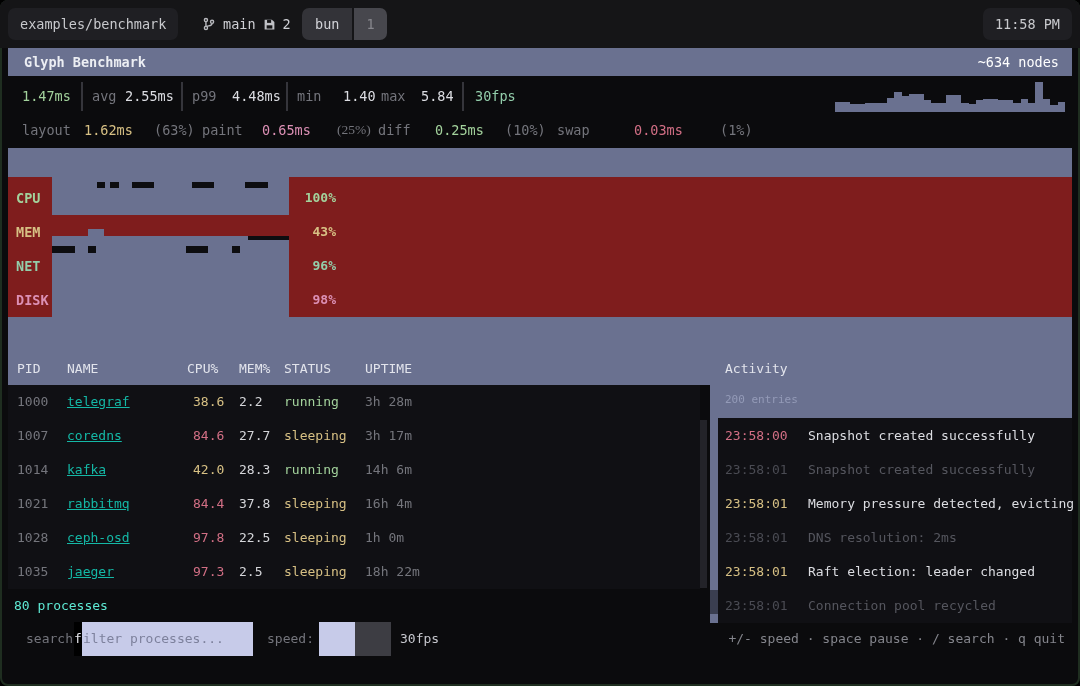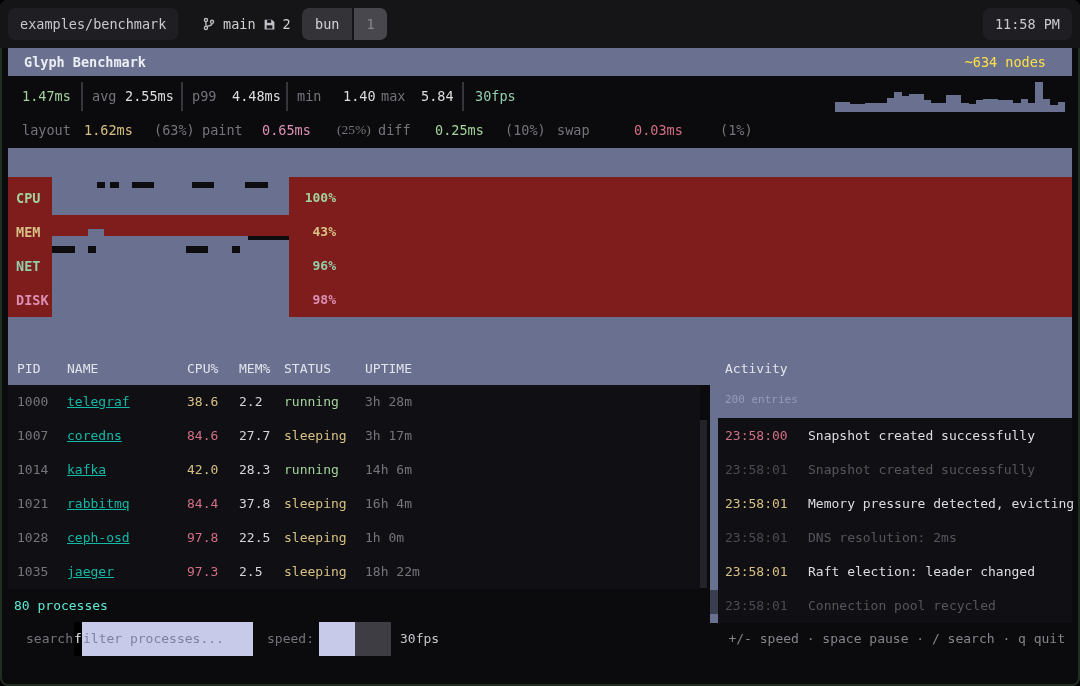--- a/index.html
+++ b/index.html
@@ -18,21 +18,21 @@
         color:#c8c9cd;padding:0 12px;font-size:13.5px;}
   #branch-group{position:absolute;left:202px;top:8px;height:32px;display:flex;align-items:center;gap:7px;color:#cfd0d5;font-size:13.5px;}
   #tab-group{position:absolute;left:302px;top:8px;height:32px;display:flex;}
   .tab-main{background:#333338;color:#d2d3d8;height:32px;line-height:32px;padding:0 13px;border-radius:7px 0 0 7px;font-size:13.5px;}
   .tab-badge{background:#47474d;color:#87878d;height:32px;line-height:32px;padding:0 12px;border-radius:0 7px 7px 0;margin-left:2px;font-size:13.5px;}
   #time-chip{right:8px;left:auto;}
 
   
   #header-band{position:absolute;left:8px;top:48px;width:1064px;height:28px;background:#6a7190;}
   #header-band .title{position:absolute;left:16px;top:0;line-height:28px;font-weight:bold;color:#eceef3;font-size:13.5px;}
-  #header-band .nodes{position:absolute;right:26px;top:0;line-height:28px;color:#fde047;font-size:13.5px;}
+  #header-band .nodes{position:absolute;right:13px;top:0;line-height:28px;color:#ffffff;font-size:13.5px;}
 
   
   #stats{position:absolute;left:8px;top:76px;width:1064px;height:71px;font-size:13.5px;}
   #stats .tok{position:absolute;top:12px;line-height:16px;white-space:pre;}
   #stats .tok2{position:absolute;top:46px;line-height:16px;white-space:pre;}
   #stats .vdiv{position:absolute;top:6px;width:2px;height:29px;background:#35353b;}
   #histogram{position:absolute;left:827px;top:6px;width:230px;height:30px;display:flex;align-items:flex-end;}
   .hist-bar{flex:1 1 auto;background:#6a7190;}
 
   
@@ -44,21 +44,21 @@
 
   
   #main-band{position:absolute;left:8px;top:317px;width:1064px;height:68px;background:#6a7190;}
   #main-band span{position:absolute;bottom:9px;line-height:15px;color:#e2e4ec;font-size:13px;}
   #act-head-ext{position:absolute;left:710px;top:385px;width:362px;height:33px;background:#6a7190;}
   #act-head-ext span{position:absolute;left:15px;top:0;line-height:30px;color:#949bb8;font-size:11px;}
   #table-body{position:absolute;left:8px;top:385px;width:692px;height:204px;background:#101014;}
   .trow{position:absolute;left:0;width:100%;height:34px;}
   .trow .cell{position:absolute;top:0;line-height:34px;white-space:pre;}
   .cell.pid{left:9px;color:#74757c;} .cell.name{left:59px;color:#14b8a6;text-decoration:underline;}
-  .cell.cpu{left:179px;} .cell.mem{left:231px;color:#d5d6da;}
+  .cell.cpu{left:185px;} .cell.mem{left:231px;color:#d5d6da;}
   .cell.status{left:276px;} .cell.uptime{left:357px;color:#74757c;}
   #table-scrollbar{position:absolute;left:700px;top:420px;width:7px;height:168px;background:#232329;}
   #act-scrollbar{position:absolute;left:710px;top:418px;width:8px;height:205px;}
   #act-scrollbar .thumb{position:absolute;left:0;top:0;width:8px;height:172px;background:#6a7190;}
   #act-scrollbar .track{position:absolute;left:0;top:172px;width:8px;height:24px;background:#3a3e50;}
   #act-scrollbar .cap{position:absolute;left:0;top:196px;width:8px;height:9px;background:#6a7190;}
   #act-body{position:absolute;left:718px;top:418px;width:354px;height:205px;background:#101014;overflow:visible;}
   .arow{position:absolute;left:0;height:34px;white-space:nowrap;}
   .arow .time{position:absolute;left:7px;line-height:34px;white-space:pre;}
   .arow .msg{position:absolute;left:90px;line-height:34px;white-space:pre;}

